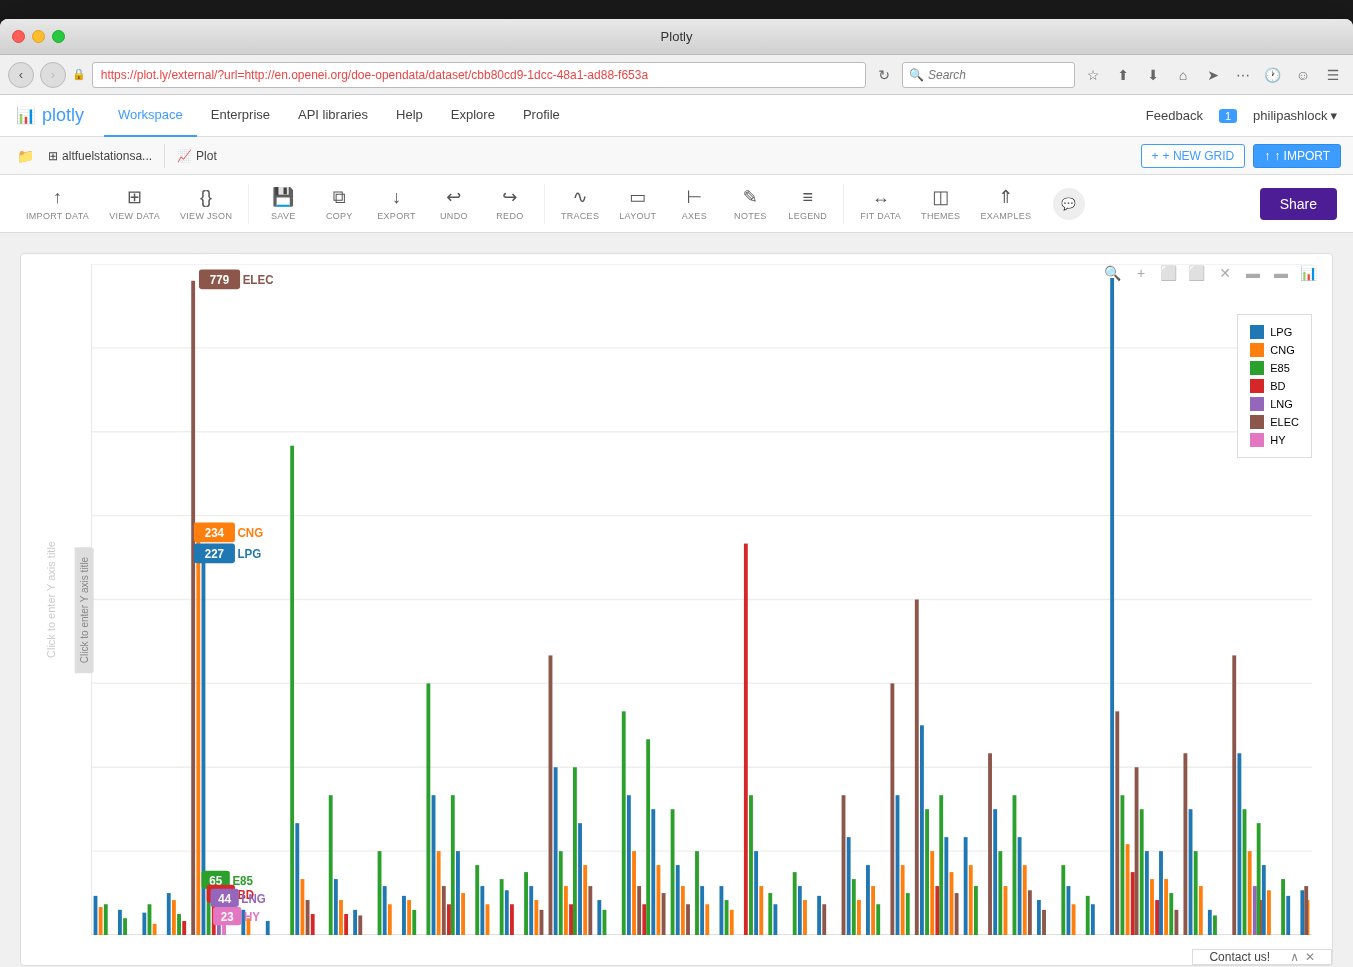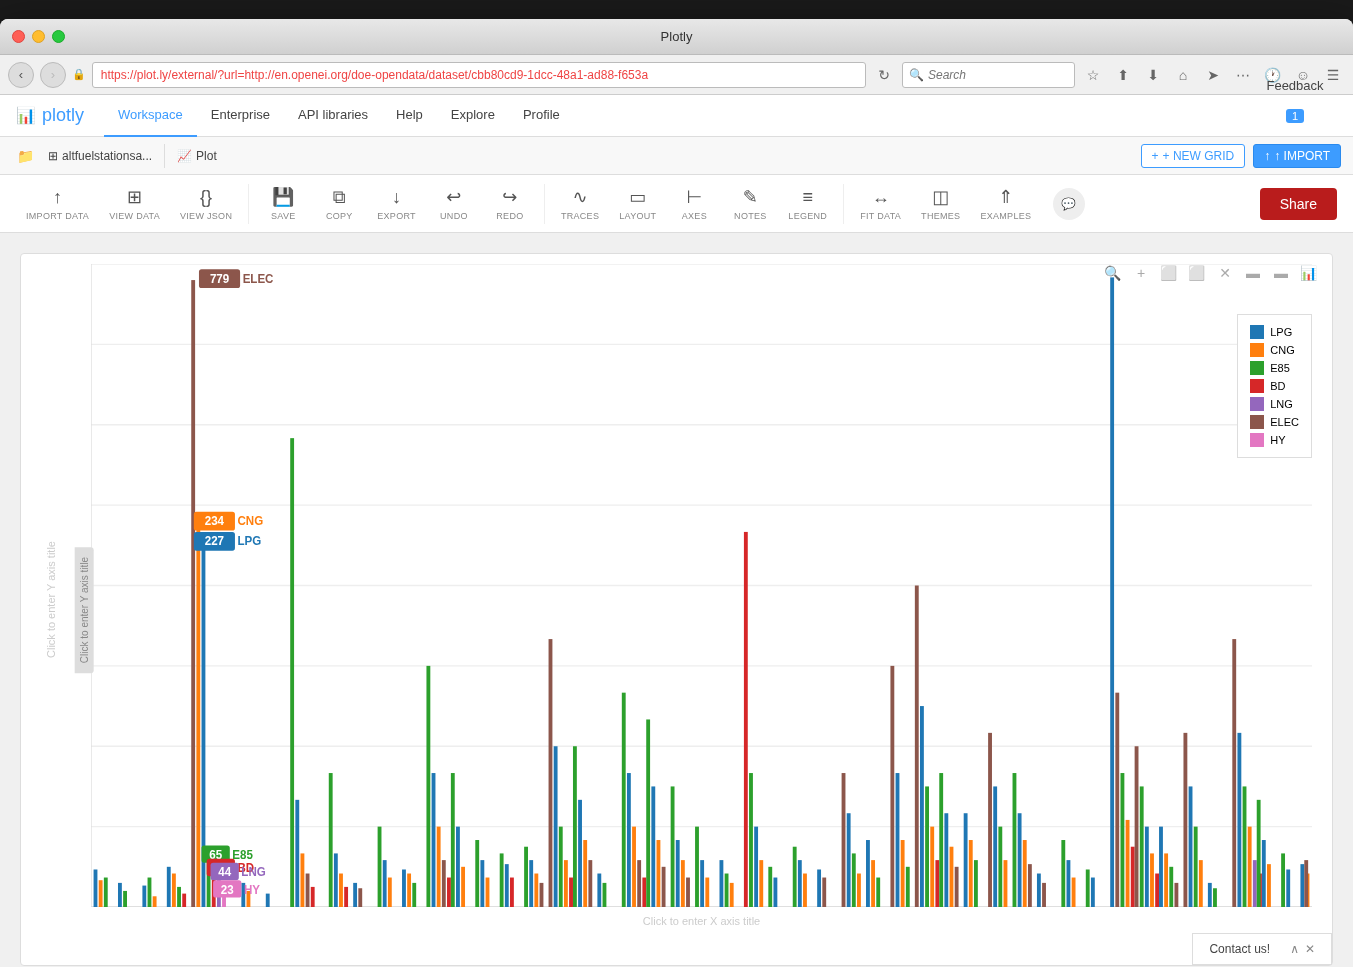--- a/index.html
+++ b/index.html
@@ -80,21 +80,21 @@
       padding: 0 16px;
       gap: 0;
       border-bottom: 1px solid #ddd;
       flex-shrink: 0;
     }
     .nav-logo { display: flex; align-items: center; gap: 6px; margin-right: 20px; cursor: pointer; }
     .nav-logo-icon { color: #3d9cff; font-size: 16px; }
     .nav-logo-text { color: #3d9cff; font-size: 18px; font-weight: 300; }
     .nav-item { padding: 16px 14px; height: 42px; display: flex; align-items: center; font-size: 13px; color: #444; cursor: pointer; border-bottom: 2px solid transparent; }
     .nav-item.active { color: #3d9cff; border-bottom: 2px solid #3d9cff; }
-    .nav-right { margin-left: auto; display: flex; align-items: center; gap: 16px; flex-direction: column; }
+    .nav-right { margin-left: auto; display: flex; align-items: center; gap: 16px; }
     .nav-feedback { font-size: 13px; color: #444; cursor: pointer; }
     .nav-badge { background: #3d9cff; color: white; border-radius: 3px; padding: 1px 6px; font-size: 11px; }
     .nav-user { font-size: 13px; color: #444; cursor: pointer; display: flex; align-items: center; gap: 3px; }
 
     
     .workspace-bar {
       background: #f8f8f8;
       height: 38px;
       display: flex;
       align-items: center;
@@ -151,21 +151,21 @@
       cursor: pointer;
       gap: 3px;
       color: #555;
       min-width: 56px;
     }
     .tool-icon { font-size: 18px; color: #555; }
     .tool-label { font-size: 9px; color: #888; text-transform: uppercase; letter-spacing: 0.3px; }
     .tool-separator { width: 1px; height: 40px; background: #eee; margin: 0 6px; }
     .share-btn {
       margin-left: auto;
-      background: #b91c1c;
+      background: #4c1d95;
       color: white;
       border: none;
       border-radius: 4px;
       padding: 8px 20px;
       font-size: 14px;
       cursor: pointer;
       font-weight: 500;
     }
     .chat-icon { width: 32px; height: 32px; border-radius: 50%; background: #eee; display: flex; align-items: center; justify-content: center; color: #888; cursor: pointer; margin-left: 12px; }
 
@@ -264,21 +264,21 @@
       flex-shrink: 0;
     }
 
     
     .contact-bar {
       position: absolute;
       bottom: 0;
       right: 0;
       background: white;
       border: 1px solid #ddd;
-      padding: 8px 16px;
+      padding: 0 16px;
       display: flex;
       align-items: center;
       gap: 20px;
       font-size: 12px;
       color: #444;
     }
     .contact-arrows { display: flex; gap: 6px; color: #888; cursor: pointer; }
 
     .sidebar-tab {
       position: absolute;
@@ -799,21 +799,20 @@
               <rect x="93" y="447" width="22" height="13" rx="2" fill="#9467bd"></rect>
               <text x="104" y="457" text-anchor="middle" font-size="9" fill="white" font-weight="bold">44</text>
               <text x="117" y="457" font-size="9" fill="#9467bd" font-weight="bold">LNG</text>
 
               <rect x="95" y="460" width="22" height="13" rx="2" fill="#e377c2"></rect>
               <text x="106" y="470" text-anchor="middle" font-size="9" fill="white" font-weight="bold">23</text>
               <text x="119" y="470" font-size="9" fill="#e377c2" font-weight="bold">HY</text>
             </svg>
           </div>
 
-          <div class="x-axis-title">Click to enter X axis title</div>
         </div>
       </div>
 
       <div class="chart-legend">
         <div class="legend-item">
           <div class="legend-color" style="background:#1f77b4;"></div>
           <span>LPG</span>
         </div>
         <div class="legend-item">
           <div class="legend-color" style="background:#ff7f0e;"></div>

